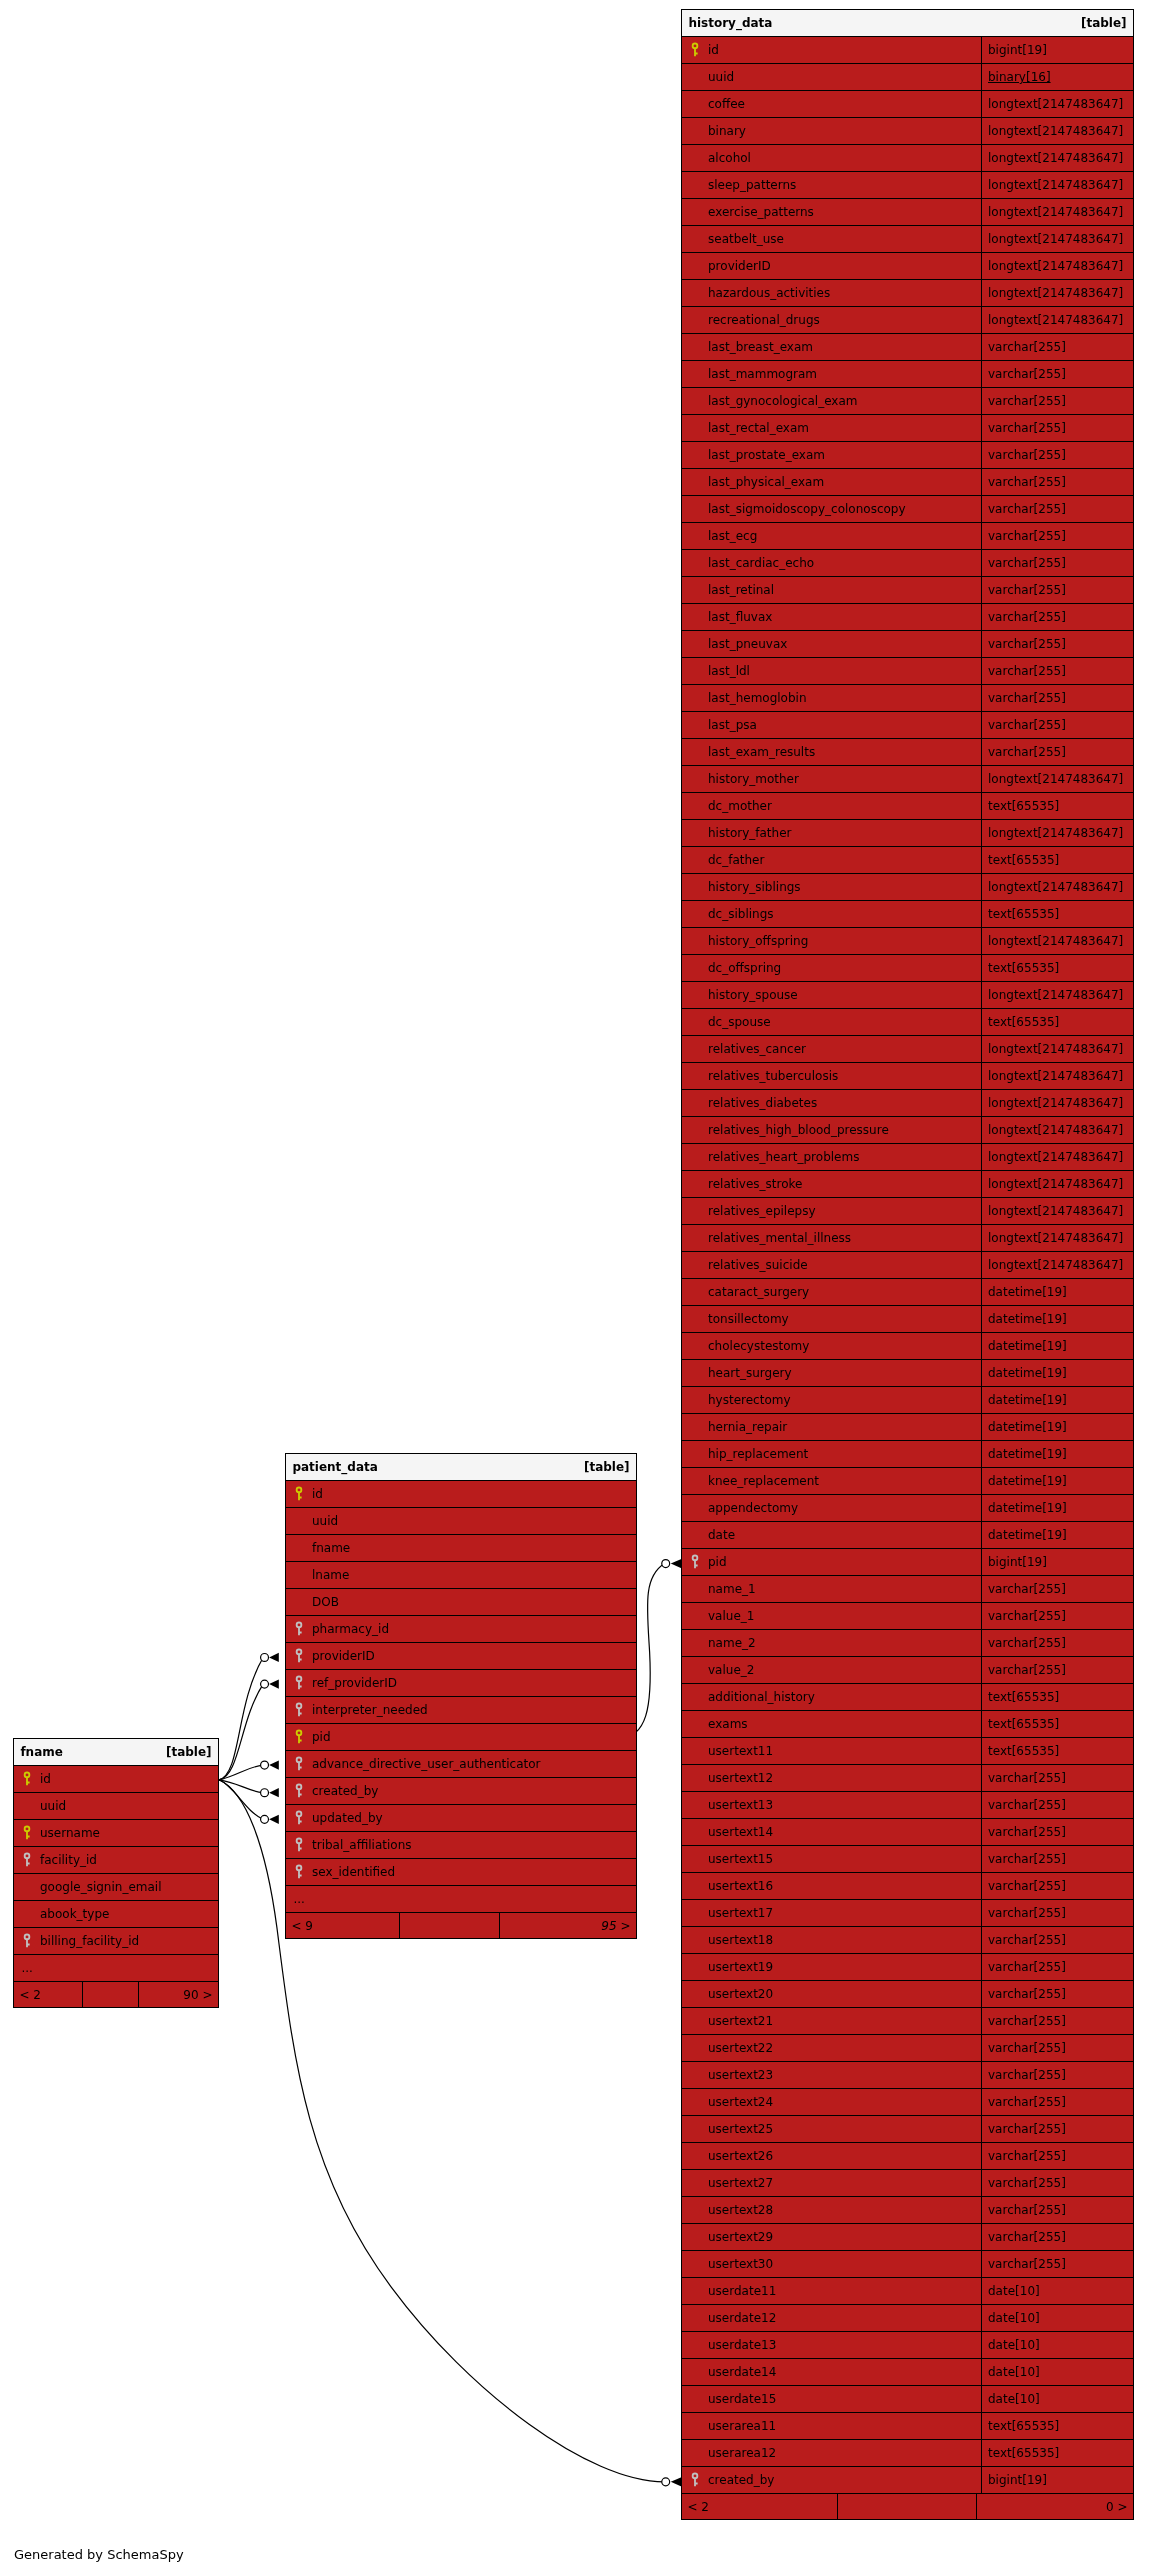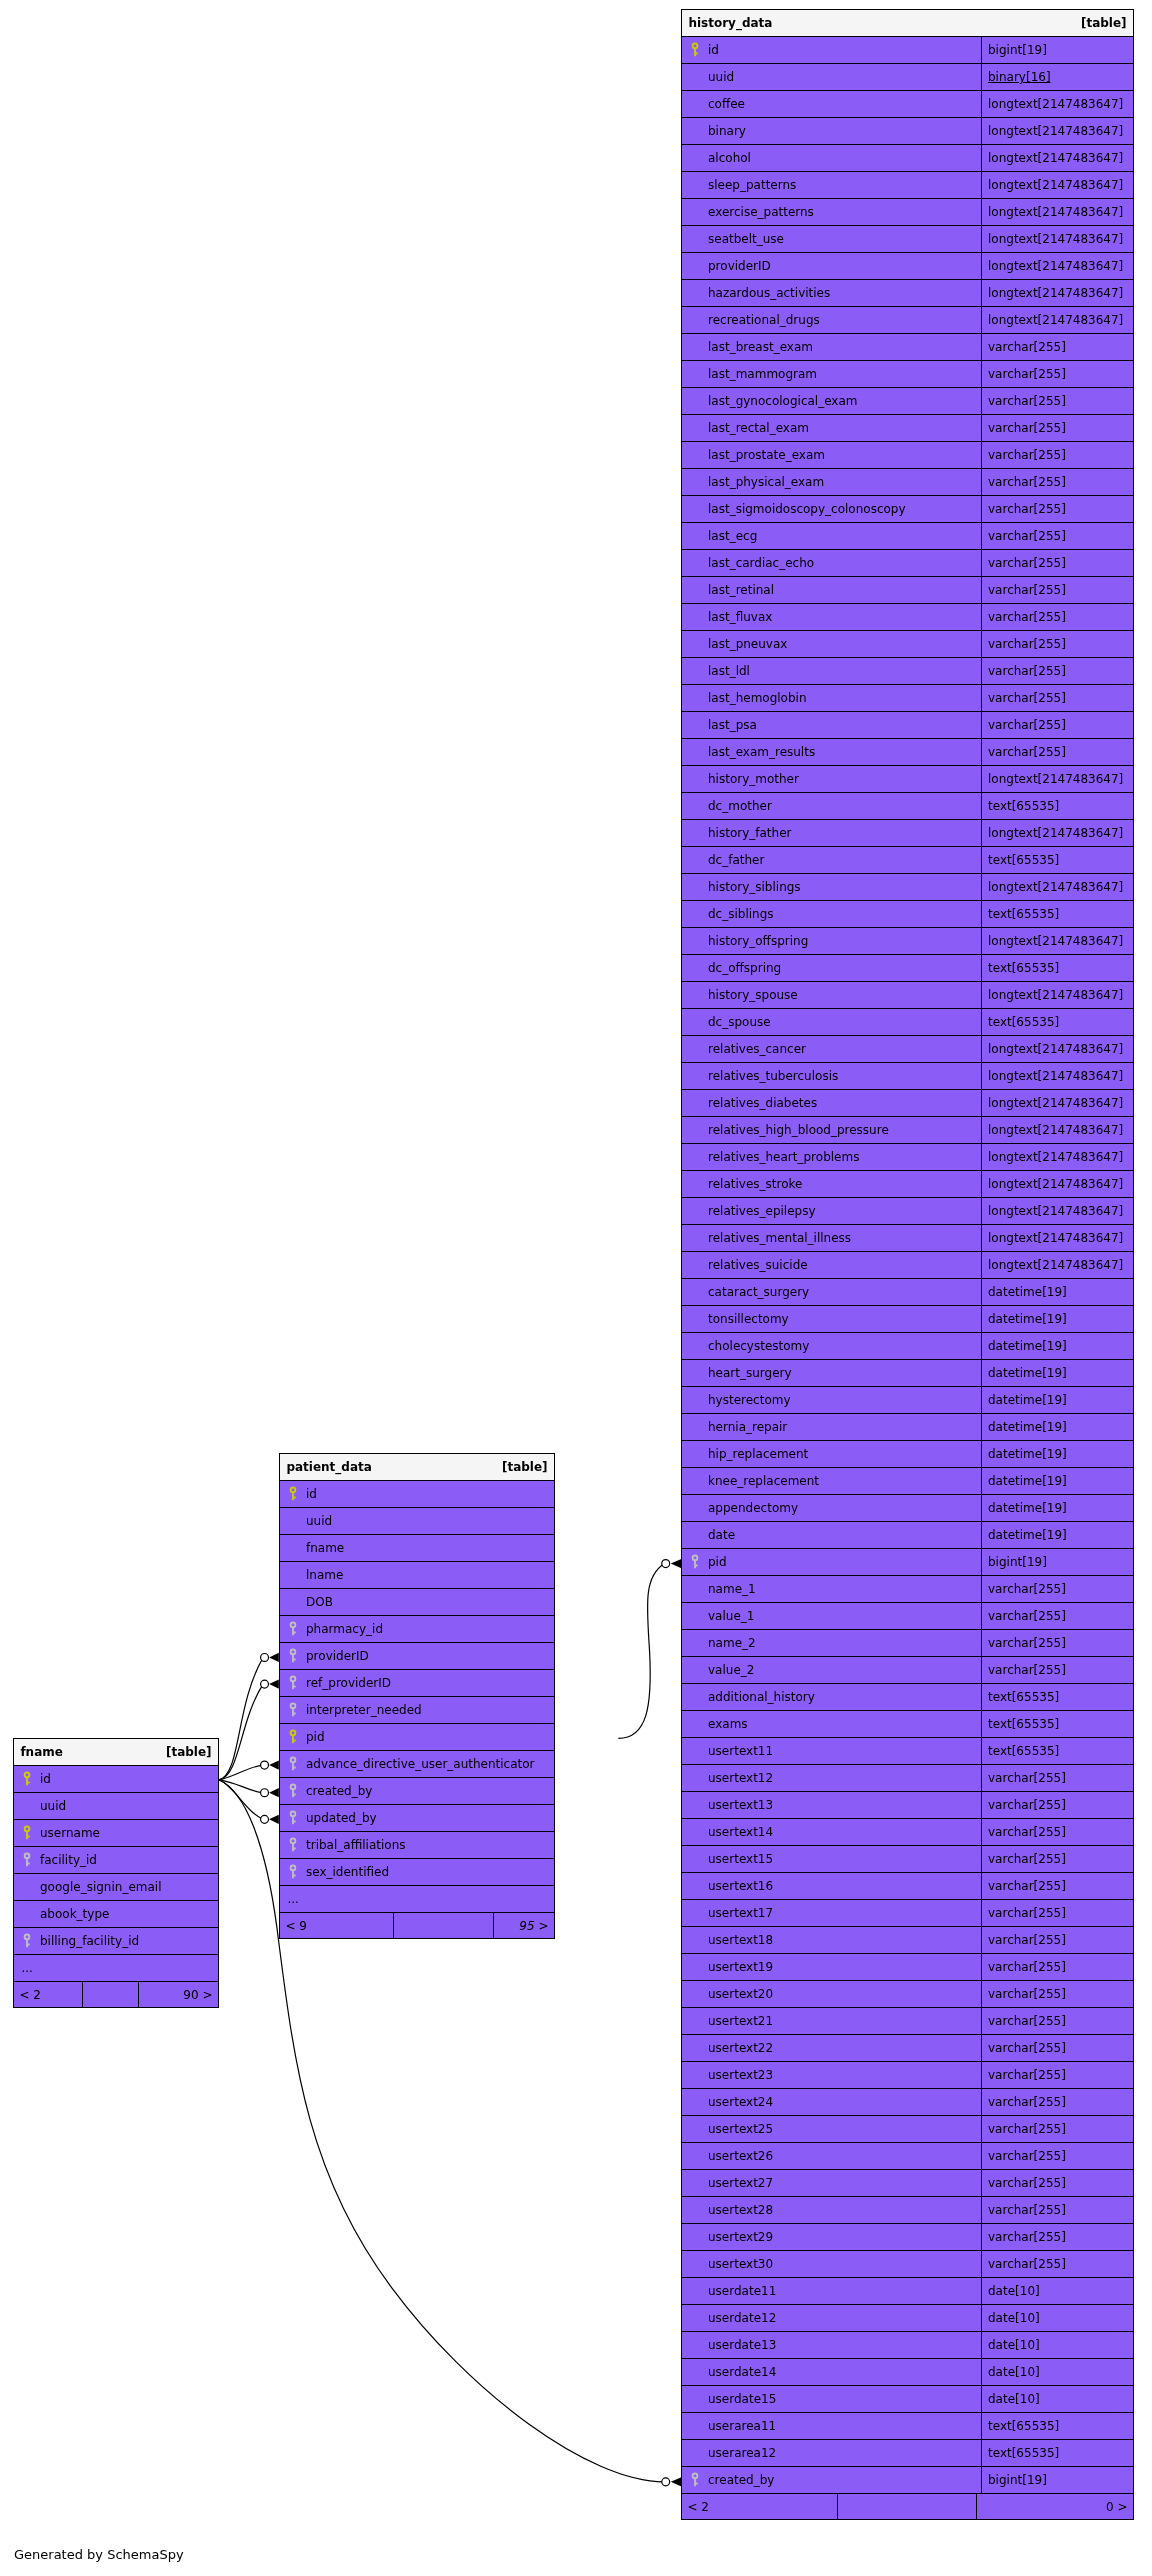--- a/index.html
+++ b/index.html
@@ -4,21 +4,21 @@
 <style>
   html,body { margin:0; padding:0; background:#ffffff; }
   .canvas {
     position:relative; width:1152px; height:2576px;
     background:#ffffff; overflow:hidden;
     font-family:"DejaVu Sans","Liberation Sans",sans-serif;
     color:#000;
   }
   .rel-overlay { position:absolute; left:0; top:0; width:1152px; height:2576px; pointer-events:none; }
   .db-table {
-    position:absolute; background:#8b5cf6;
+    position:absolute; background:#b91c1c;
     border:1.8px solid #000; box-sizing:border-box;
   }
   .tbl-header {
     height:27px; box-sizing:border-box;
     background:#f5f5f5; border-bottom:1.8px solid #000;
     display:flex; justify-content:space-between; align-items:center;
     padding:0 6.4px; font-size:12px;
   }
   .tbl-name { font-weight:bold; white-space:nowrap; }
   .tbl-tag { font-weight:bold; white-space:nowrap; }
@@ -131,21 +131,21 @@
         </div>
         <div class="tbl-row ellipsis-row">
           <span>...</span>
         </div>
         <div class="tbl-footer">
           <div class="cell left" style="width: 68px;">&lt; 2</div>
           <div class="cell mid" style="width: 57px;"></div>
           <div class="cell right" style="width: 77px; flex: 1 1 0%;">90 &gt;</div>
         </div>
       </div>
-      <div class="db-table" style="left: 279px; top: 1453px; width: 276px;">
+      <div class="db-table" style="left: 285px; top: 1453px; width: 352px;">
         <div class="tbl-header">
           <span class="tbl-name">patient_data</span>
           <span class="tbl-tag">[table]</span>
         </div>
         <div class="tbl-row">
           <span class="key-cell">
             <svg width="10" height="15.6" viewBox="0 0 11 17">
               <circle cx="5.5" cy="4.2" r="2.6" fill="none" stroke="#cccc00" stroke-width="2"></circle>
               <path d="M5.5 6.8 V15.5 M5.5 12.6 H8.4" fill="none" stroke="#cccc00" stroke-width="2"></path>
             </svg>

